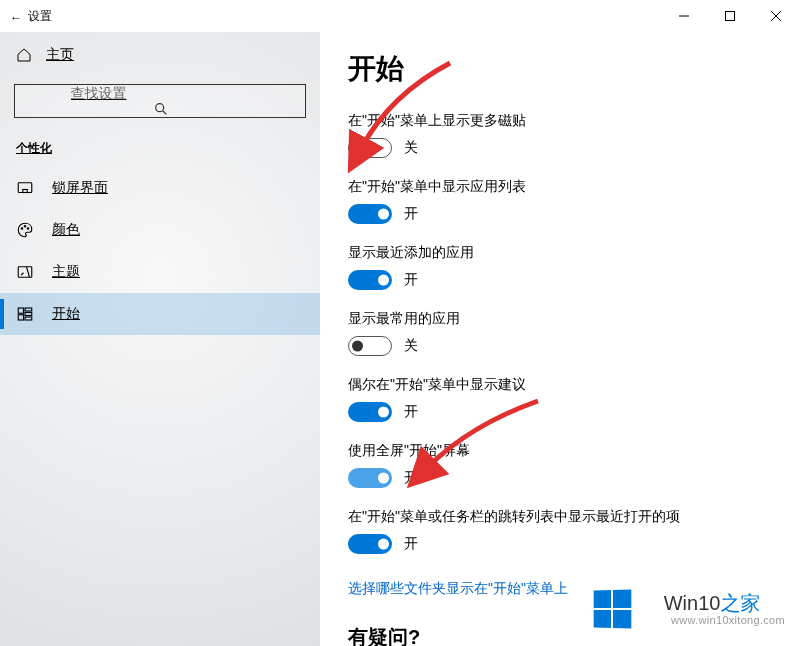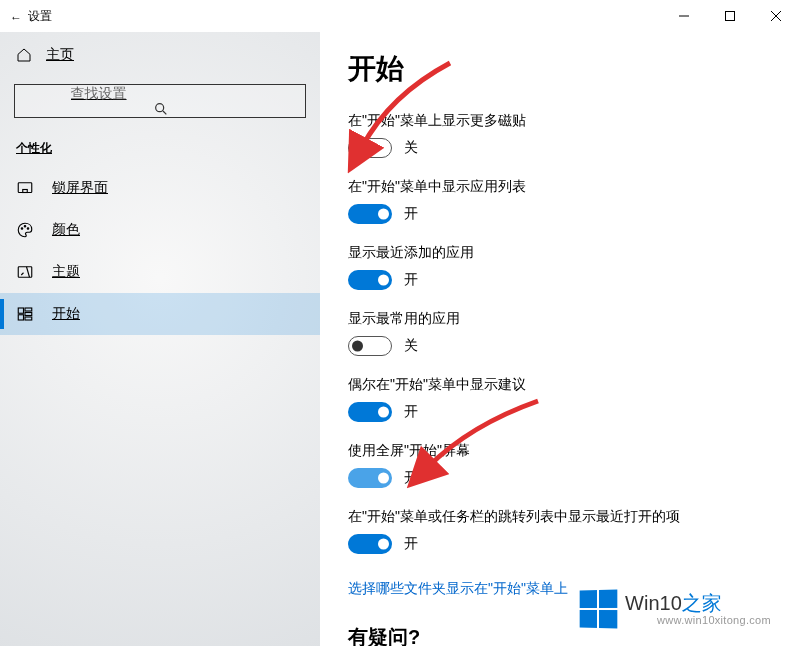--- a/index.html
+++ b/index.html
@@ -46,21 +46,21 @@
 .toggle.highlight { background: #4aa3e8; }
 .toggle-state { font-size: 14px; }
 
 .link { color: #0066cc; font-size: 14px; margin-top: 6px; display: inline-block; }
 
 .question { margin-top: 26px; font-size: 20px; font-weight: 600; }
 
 .arrow { position: absolute; pointer-events: none; }
 .arrow svg { overflow: visible; }
 
-.watermark { position: absolute; right: 28px; bottom: 18px; display: flex; align-items: center; gap: 8px; }
+.watermark { position: absolute; right: 14px; bottom: 18px; display: flex; align-items: center; gap: 8px; text-align: center; }
 .win-logo { width: 38px; height: 38px; display: grid; grid-template-columns: 1fr 1fr; grid-template-rows: 1fr 1fr; gap: 2px; transform: perspective(100px) rotateY(-8deg); }
 .win-logo div { background: #0078d7; }
 .wm-text { display: flex; flex-direction: column; line-height: 1; }
 .wm-main { font-size: 20px; color: #333; font-weight: 500; }
 .wm-main .cn { color: #0078d7; }
 .wm-url { font-size: 11px; color: #999; letter-spacing: 0.3px; margin-top: 2px; margin-left: 32px; }
 </style>
 </head>
 <body>
 

